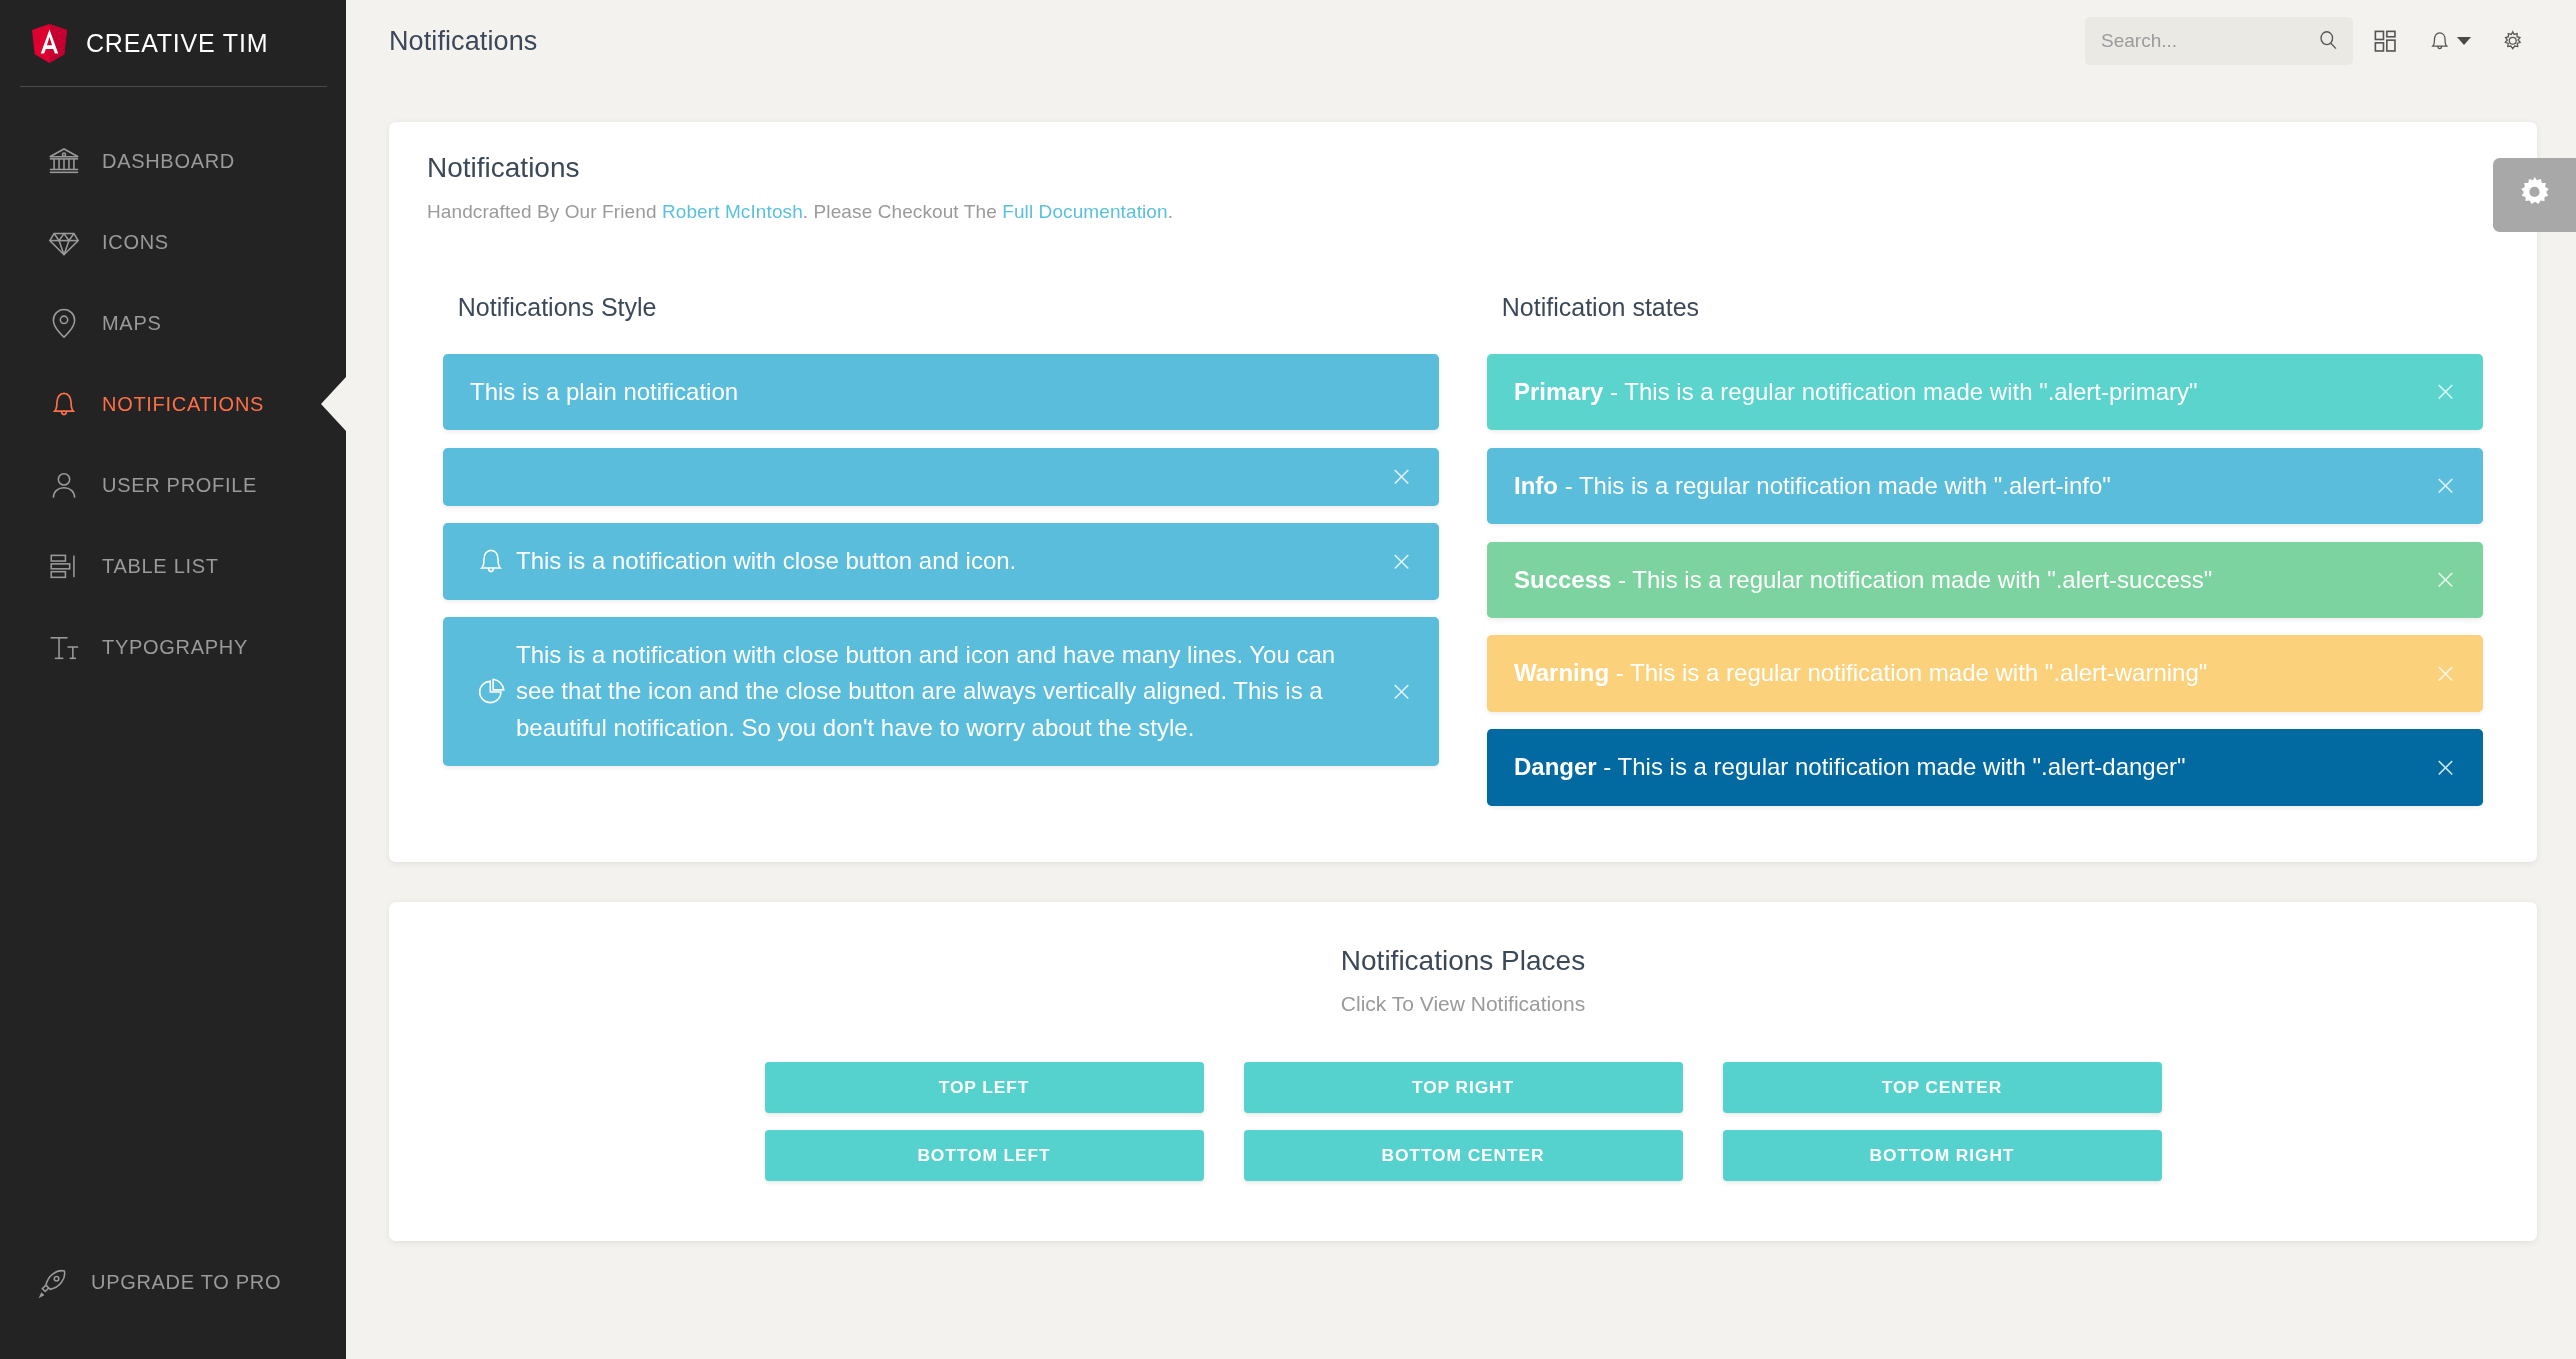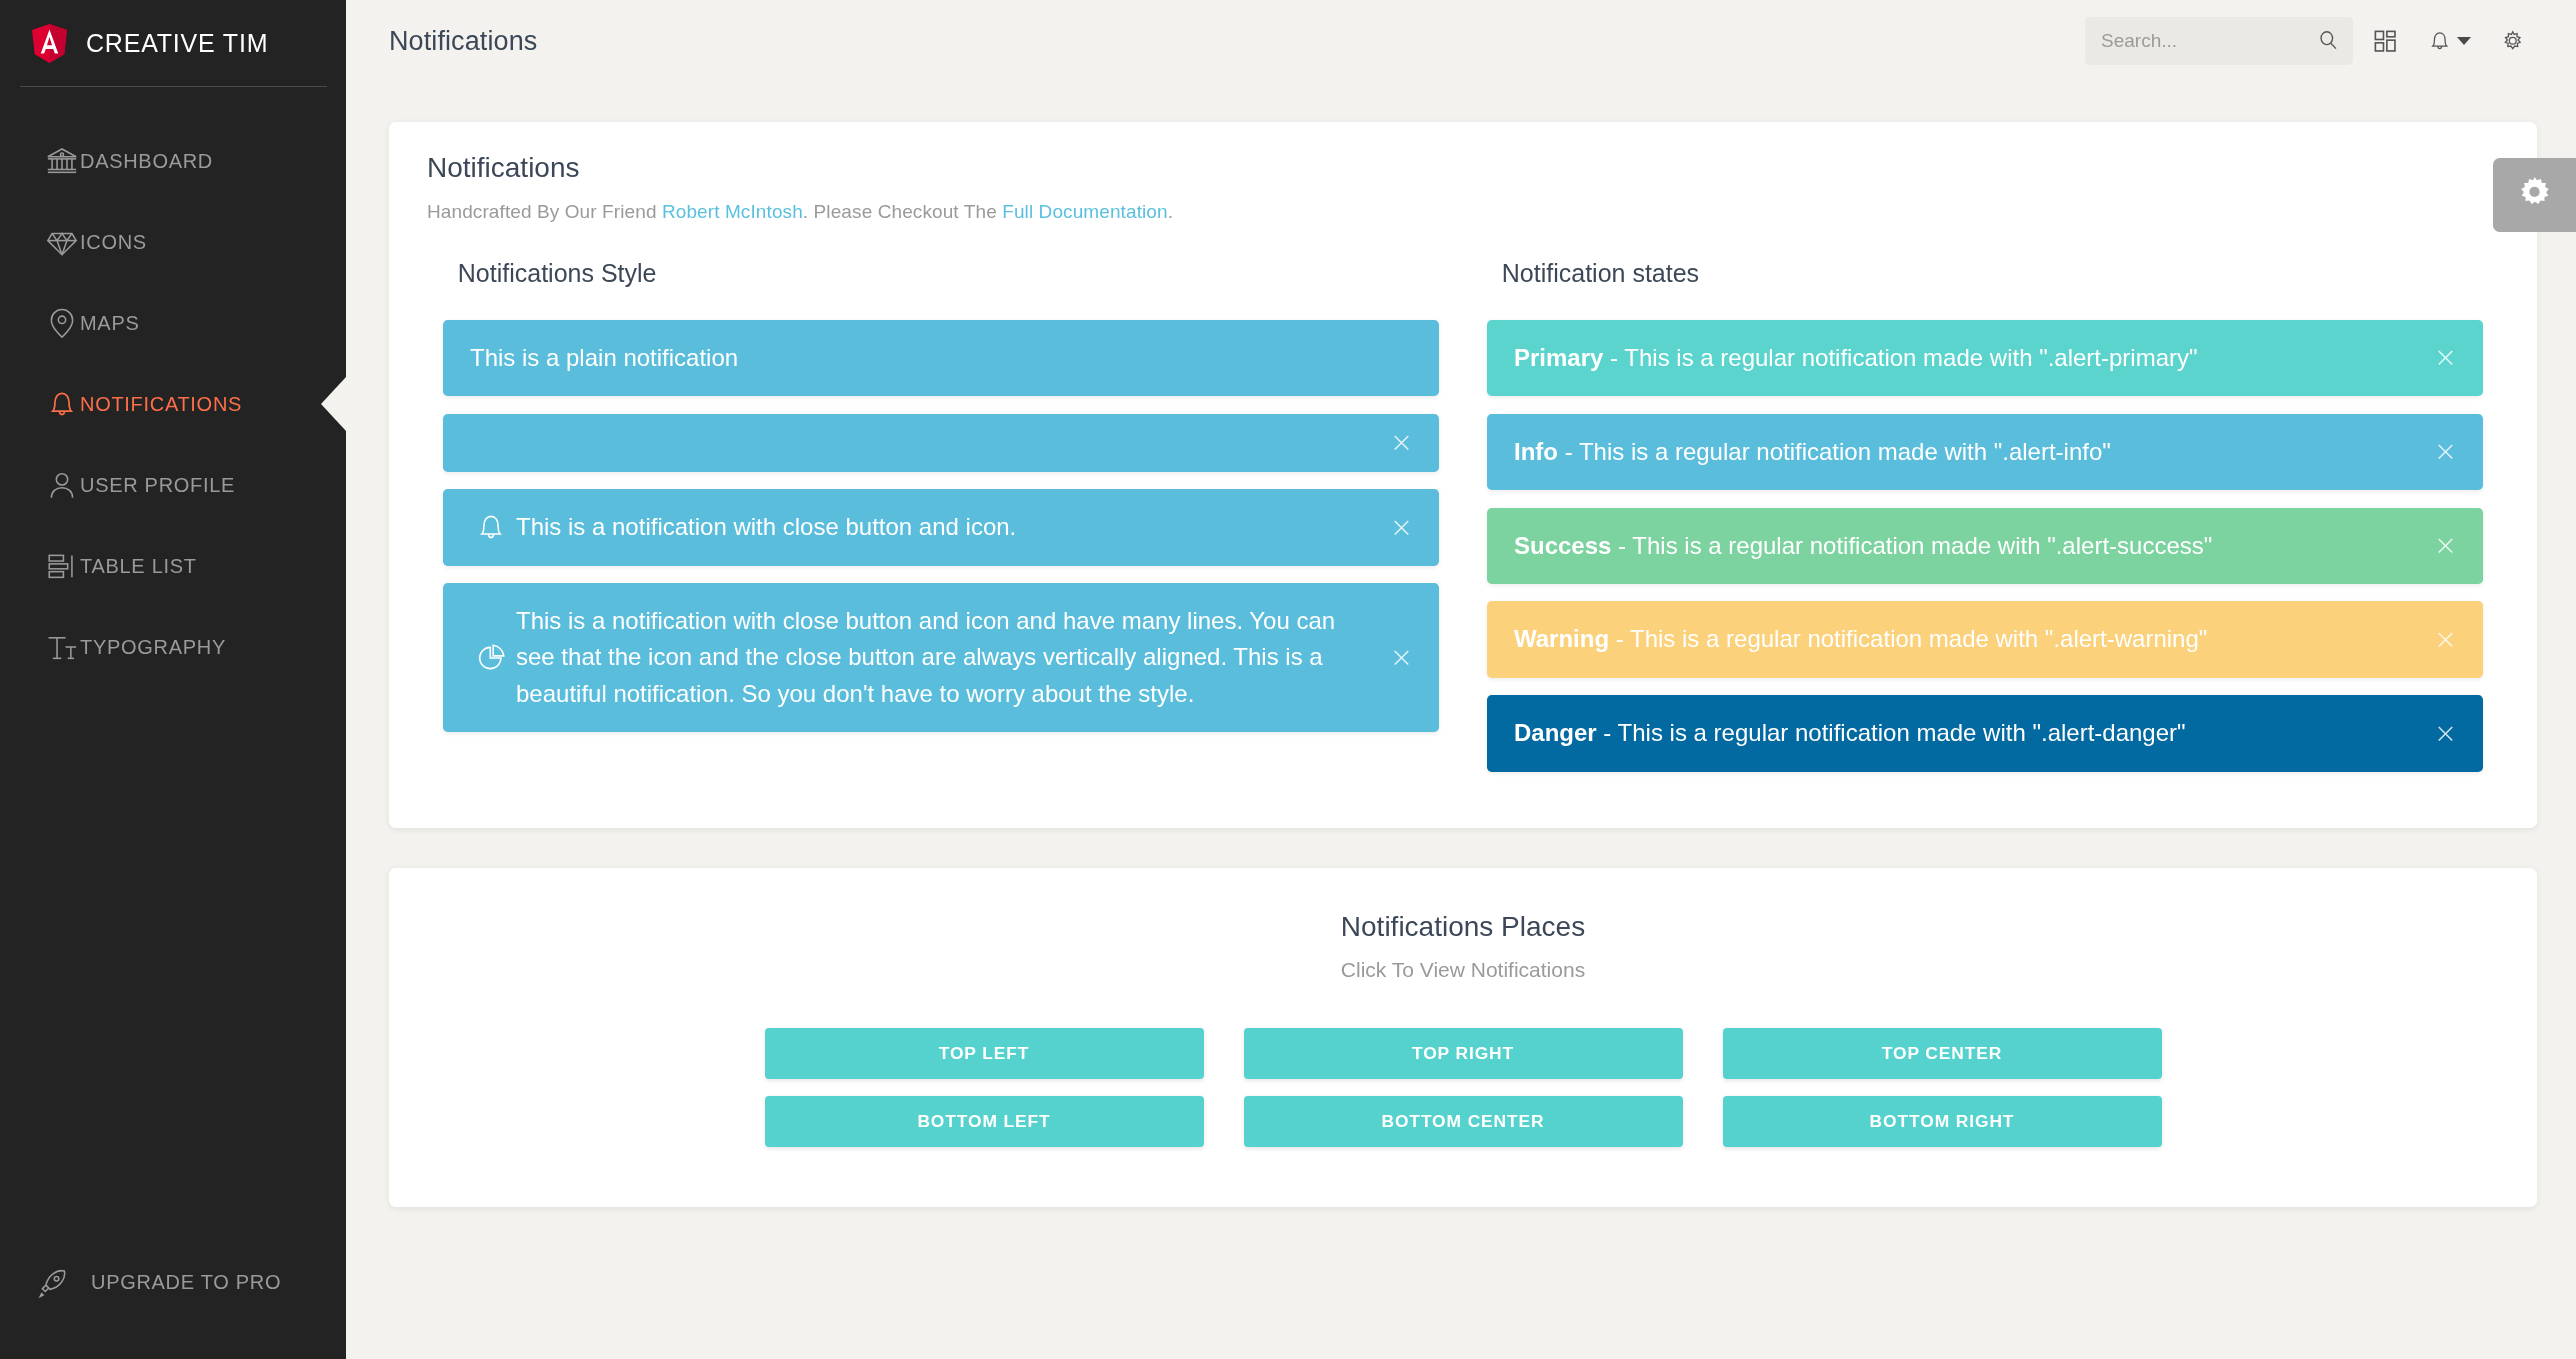--- a/index.html
+++ b/index.html
@@ -26,23 +26,23 @@
   .brand-logo { width: 35px; height: 39px; flex: 0 0 35px; display:block; }
   .brand-title {
     color: #ffffff; font-size: 25px; letter-spacing: 0.8px; font-weight: 400;
     white-space: nowrap;
   }
   .brand-rule {
     height: 0.7px; background: #4a4a4a; margin: 0 19px 0 20px;
   }
   .nav { margin-top: 34px; flex: 1 1 auto; }
   .nav-item {
-    display: flex; align-items: center; 
-    height: 81px; padding-left: 33px;
-    color: #9a9a9a; position: relative; cursor: pointer; margin-left: 11px;
+    display: flex; align-items: center; gap: 20px;
+    height: 81px; padding-left: 46px;
+    color: #9a9a9a; position: relative; cursor: pointer;
   }
   .nav-item .nav-label {
     font-size: 20px; letter-spacing: 0.7px; white-space: nowrap;
   }
   .nav-icon { width: 36px; height: 36px; flex: 0 0 36px; display:flex; align-items:center; justify-content:center; }
   .nav-icon svg { width: 34px; height: 34px; display:block; }
   .nav-item.active { color: #FC6F49; }
   .nav-item.active .caret {
     position: absolute; right: 0px; top: 50%; transform: translateY(-50%);
     width: 0; height: 0;
@@ -104,21 +104,21 @@
     background: #ffffff; border-radius: 6.7px;
     box-shadow: 0 1.3px 6.7px rgba(0,0,0,.07);
   }
   .card-1 { margin-top: 40px; padding: 29.5px 38px 39px 38px; }
   .card-title { font-size: 28px; color: #3C4858; font-weight: 400; }
   .card-sub {
     font-size: 19px; color: #9a9a9a; margin-top: 17.4px; letter-spacing: 0.1px;
   }
   .card-sub a { color: #5BC0DE; text-decoration: none; }
 
-  .cols { display: flex; gap: 16px; margin-top: 36px; }
+  .cols { display: flex; gap: 16px; margin-top: 70px; }
   .col { width: 50%; padding: 0 16px; }
   .col-title {
     font-size: 25px; color: #3C4858; font-weight: 400;
     text-align: left; margin-left: 14.8px; margin-bottom: 32px;
   }
 
   .alert {
     position: relative; border-radius: 4.7px;
     color: #ffffff; margin-bottom: 17.4px;
     padding: 20px 64px 20px 27px;

